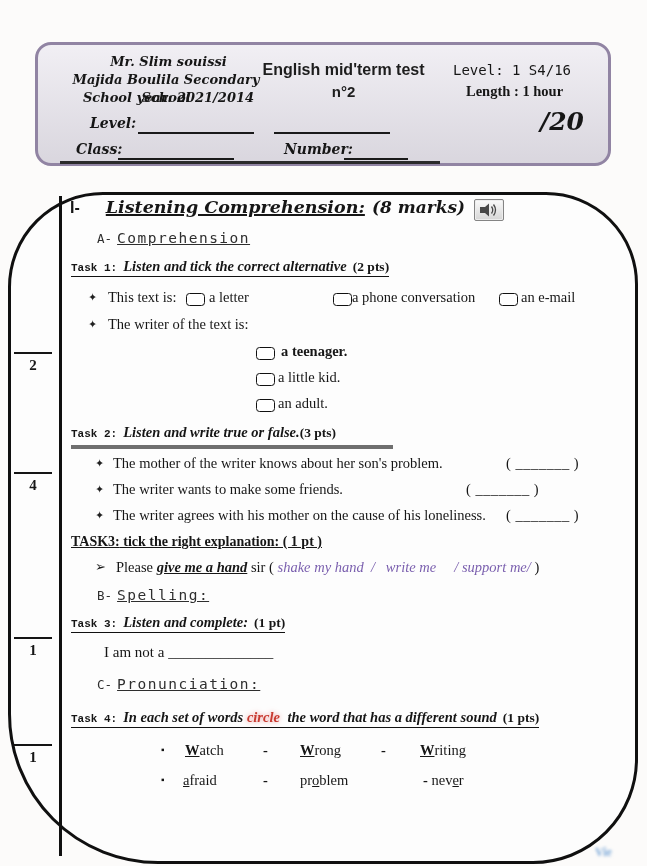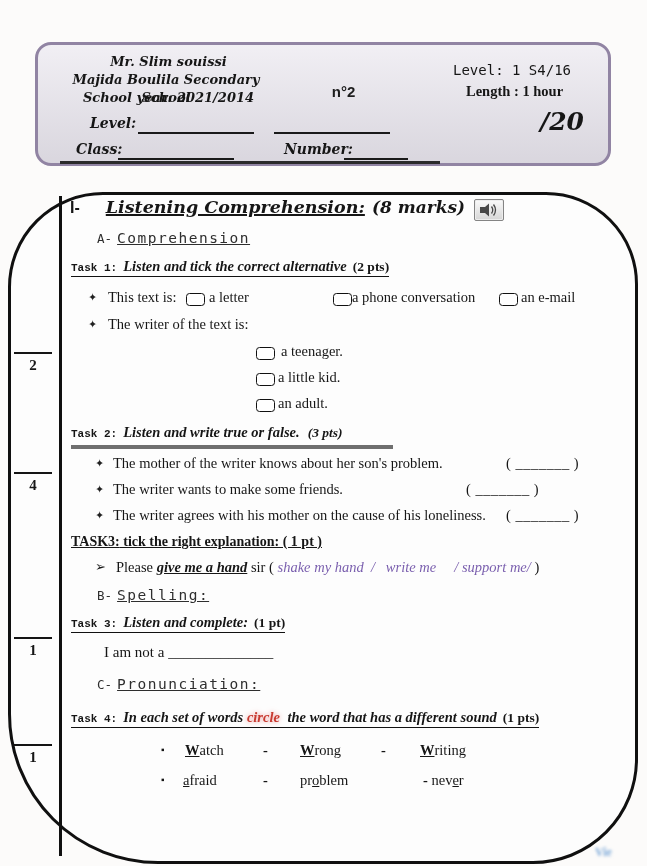--- a/index.html
+++ b/index.html
@@ -63,20 +63,21 @@
 </head>
 <body>
 
 <div id="page">
 
   <div id="header-box" class="abs">
     <div class="abs script hdr-school" style="left:28px;top:8px;width:205px;">Mr. Slim souissi</div>
     <div class="abs script hdr-school" style="left:8px;top:26px;width:240px;">Majida Boulila Secondary School</div>
     <div class="abs script hdr-school" style="left:28px;top:44px;width:205px;">School year: 2021/2014</div>
 
+    <div class="abs sans hdr-title" style="left:208px;top:16px;width:195px;">English mid'term test</div>
     <div class="abs sans hdr-title" style="left:208px;top:38px;width:195px;font-size:15px;">n°2</div>
 
     <div class="abs mono hdr-level" style="left:415px;top:17px;">Level: 1 S4/16</div>
     <div class="abs serif hdr-length" style="left:428px;top:38px;">Length : 1 hour</div>
 
     <div class="abs script hdr-field" style="left:52px;top:70px;">Level:</div>
     <span class="abs fill-line" style="left:100px;top:74px;width:116px;"></span>
     <span class="abs fill-line" style="left:236px;top:74px;width:116px;"></span>
 
     <div class="abs script hdr-field" style="left:38px;top:96px;">Class:</div>
@@ -129,33 +130,33 @@
     <span class="abs" style="left:521px;">an e-mail</span>
   </div>
 
   <div class="row" style="left:0;top:316px;width:647px;">
     <span class="abs bullet" style="left:88px;top:2px;">✦</span>
     <span class="abs" style="left:108px;">The writer of the text is:</span>
   </div>
 
   <div class="row" style="left:0;top:343px;width:647px;">
     <span class="abs cb" style="left:256px;top:4px;"></span>
-    <span class="abs" style="left:281px;">a teenager.</span>
+    <span class="abs" style="left:281px;font-weight:bold;">a teenager.</span>
   </div>
   <div class="row" style="left:0;top:369px;width:647px;">
     <span class="abs cb" style="left:256px;top:4px;"></span>
     <span class="abs" style="left:278px;">a little kid.</span>
   </div>
   <div class="row" style="left:0;top:395px;width:647px;">
     <span class="abs cb" style="left:256px;top:4px;"></span>
     <span class="abs" style="left:278px;">an adult.</span>
   </div>
 
   <div class="row" style="left:71px;top:424px;">
-    <span class="task-label">Task 2:</span><span class="task-instr">Listen and write true or false.</span><span class="task-pts" style="font-style:italic;margin-left:8px;">(3 pts)</span>
+    <span class="task-label">Task 2:</span><span class="task-instr">Listen and write true or false.</span><span class="task-pts" style="margin-left:0;">(3 pts)</span>
   </div>
   <div id="task2-bar" class="abs"></div>
 
   <div class="row" style="left:0;top:455px;width:647px;">
     <span class="abs bullet" style="left:95px;top:2px;">✦</span>
     <span class="abs" style="left:113px;">The mother of the writer knows about her son's problem.</span>
     <span class="abs blank-ans" style="left:506px;">( _______ )</span>
   </div>
   <div class="row" style="left:0;top:481px;width:647px;">
     <span class="abs bullet" style="left:95px;top:2px;">✦</span>

